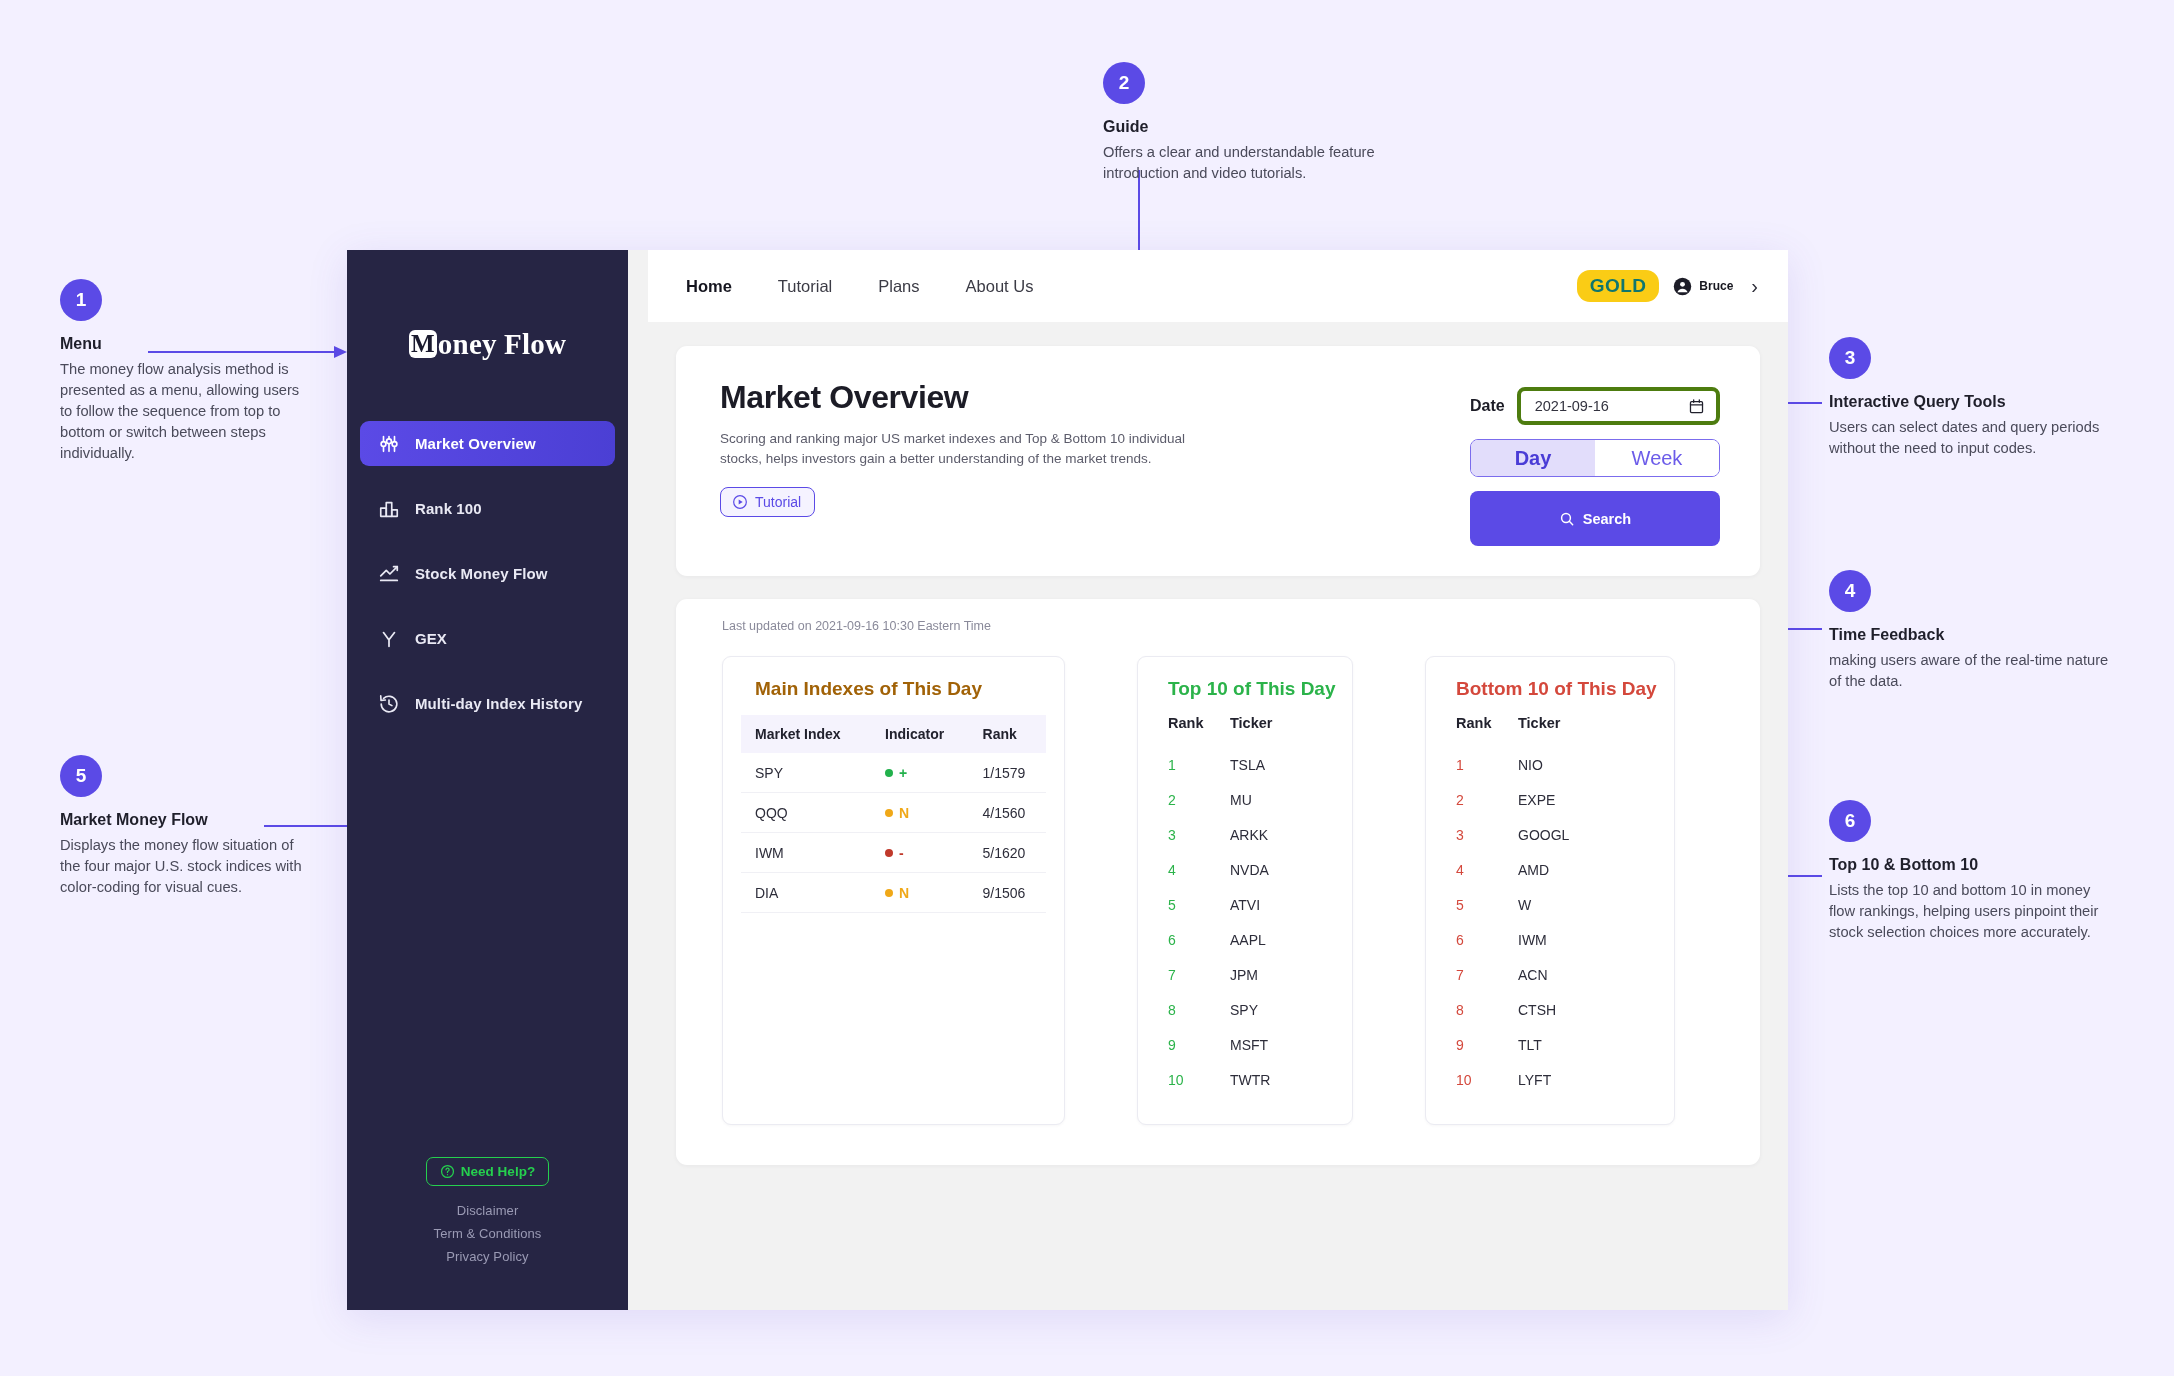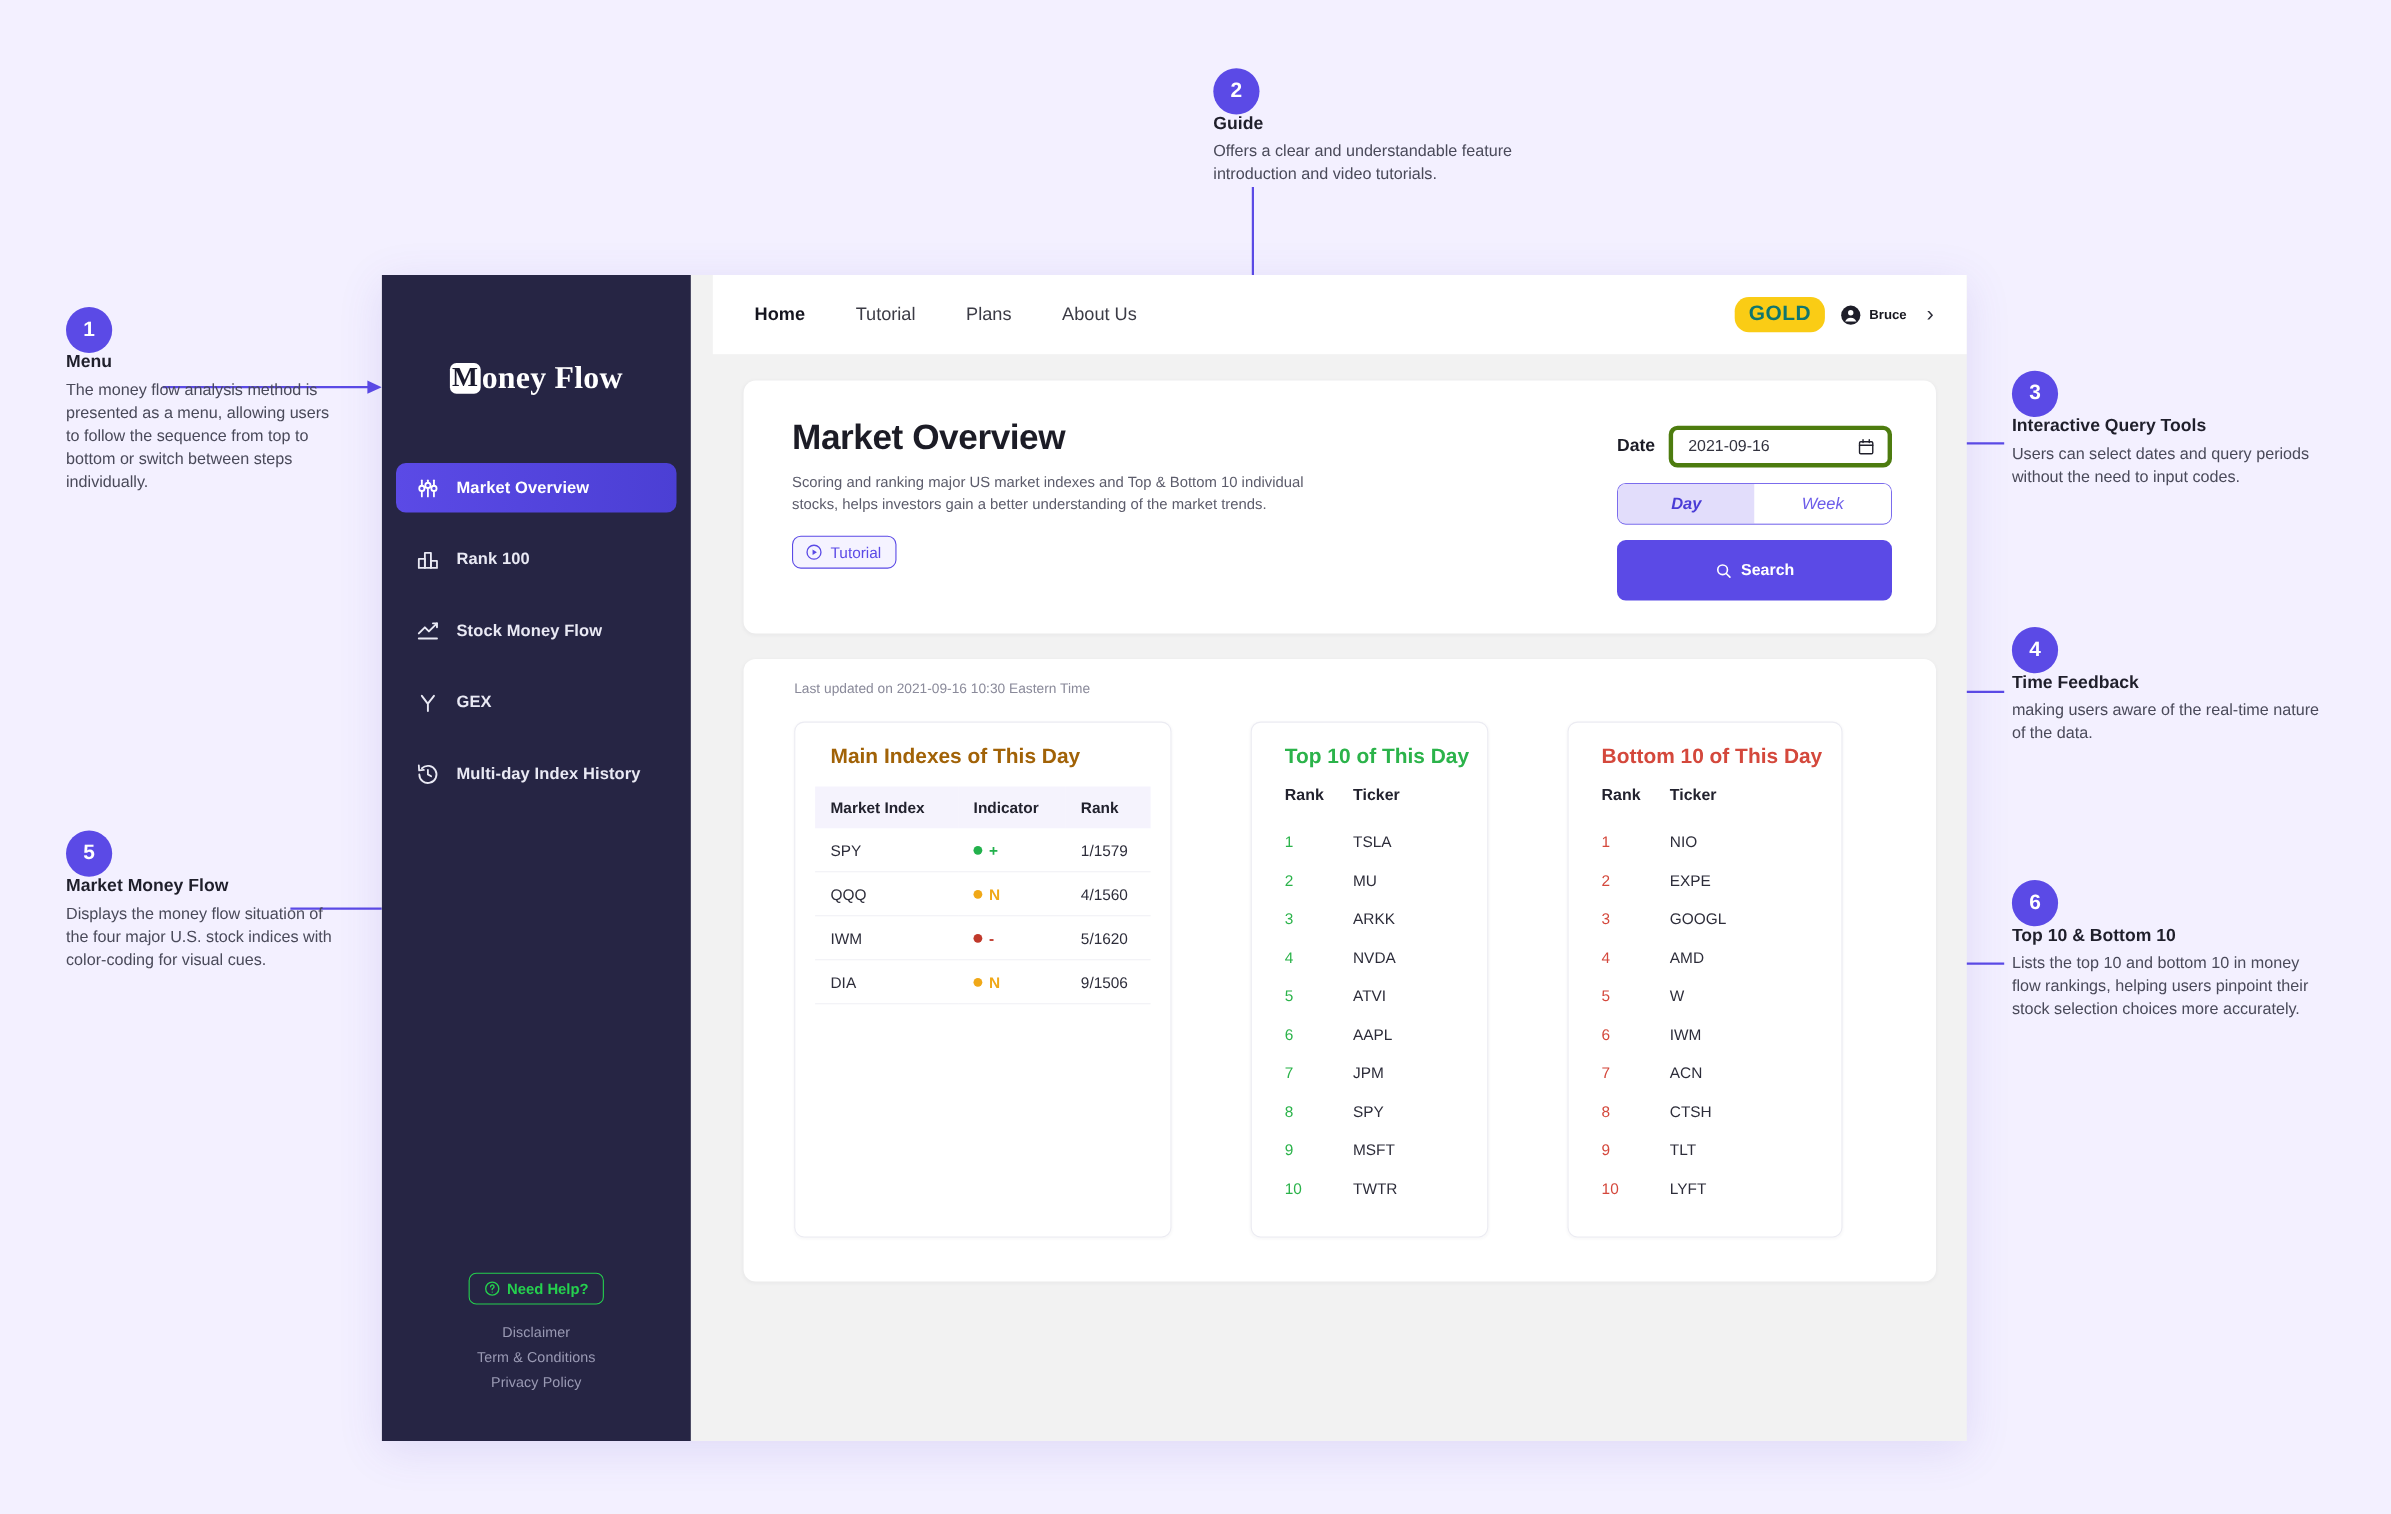--- a/index.html
+++ b/index.html
@@ -124,21 +124,21 @@
     background: #fff; display: flex; align-items: center;
     padding: 0 11px 0 14px; font-size: 14.5px; color: #33333f;
   }
   .date-input svg { width: 17px; height: 17px; margin-left: auto; }
   .seg {
     margin-top: 14px; display: flex; height: 38px;
     border: 1.2px solid #7b6ced; border-radius: 8px; overflow: hidden;
   }
   .seg div {
     flex: 1; display: flex; align-items: center; justify-content: center;
-    font-size: 15px; color: #6c5ce9; background: #fff; font-style: italic;
+    font-size: 20px; color: #6c5ce9; background: #fff;
   }
   .seg div.on { background: #e2ddfb; font-weight: 700; color: #4a3cd6; }
   .search-btn {
     margin-top: 14px; height: 55px; width: 100%;
     background: #5b4ae6; border-radius: 8px; color: #fff;
     display: flex; align-items: center; justify-content: center; gap: 8px;
     font-size: 14.5px; font-weight: 700;
   }
   .search-btn svg { width: 16px; height: 16px; }
 
@@ -184,21 +184,21 @@
   .rank-body.red   td.rk { color: #d4483c; }
 
   
   .anno { position: absolute; }
   .badge {
     width: 42px; height: 42px; border-radius: 50%;
     background: #5b4ae6; color: #fff;
     display: flex; align-items: center; justify-content: center;
     font-size: 19px; font-weight: 600;
   }
-  .anno-title { font-size: 16px; font-weight: 700; color: #1f1f2b; }
+  .anno-title { font-size: 16px; font-weight: 700; color: #1f1f2b; margin-top: 14px; }
   .anno-body  { font-size: 14.7px; line-height: 1.42; color: #4a4a5a; margin-top: 6px; }
 
   svg.lead { position: absolute; overflow: visible; }
   .ln { stroke: #5b4ae6; stroke-width: 2; fill: none; }
   .ah { fill: #5b4ae6; }
 </style>
 </head>
 <body>
 
 <div id="root">

